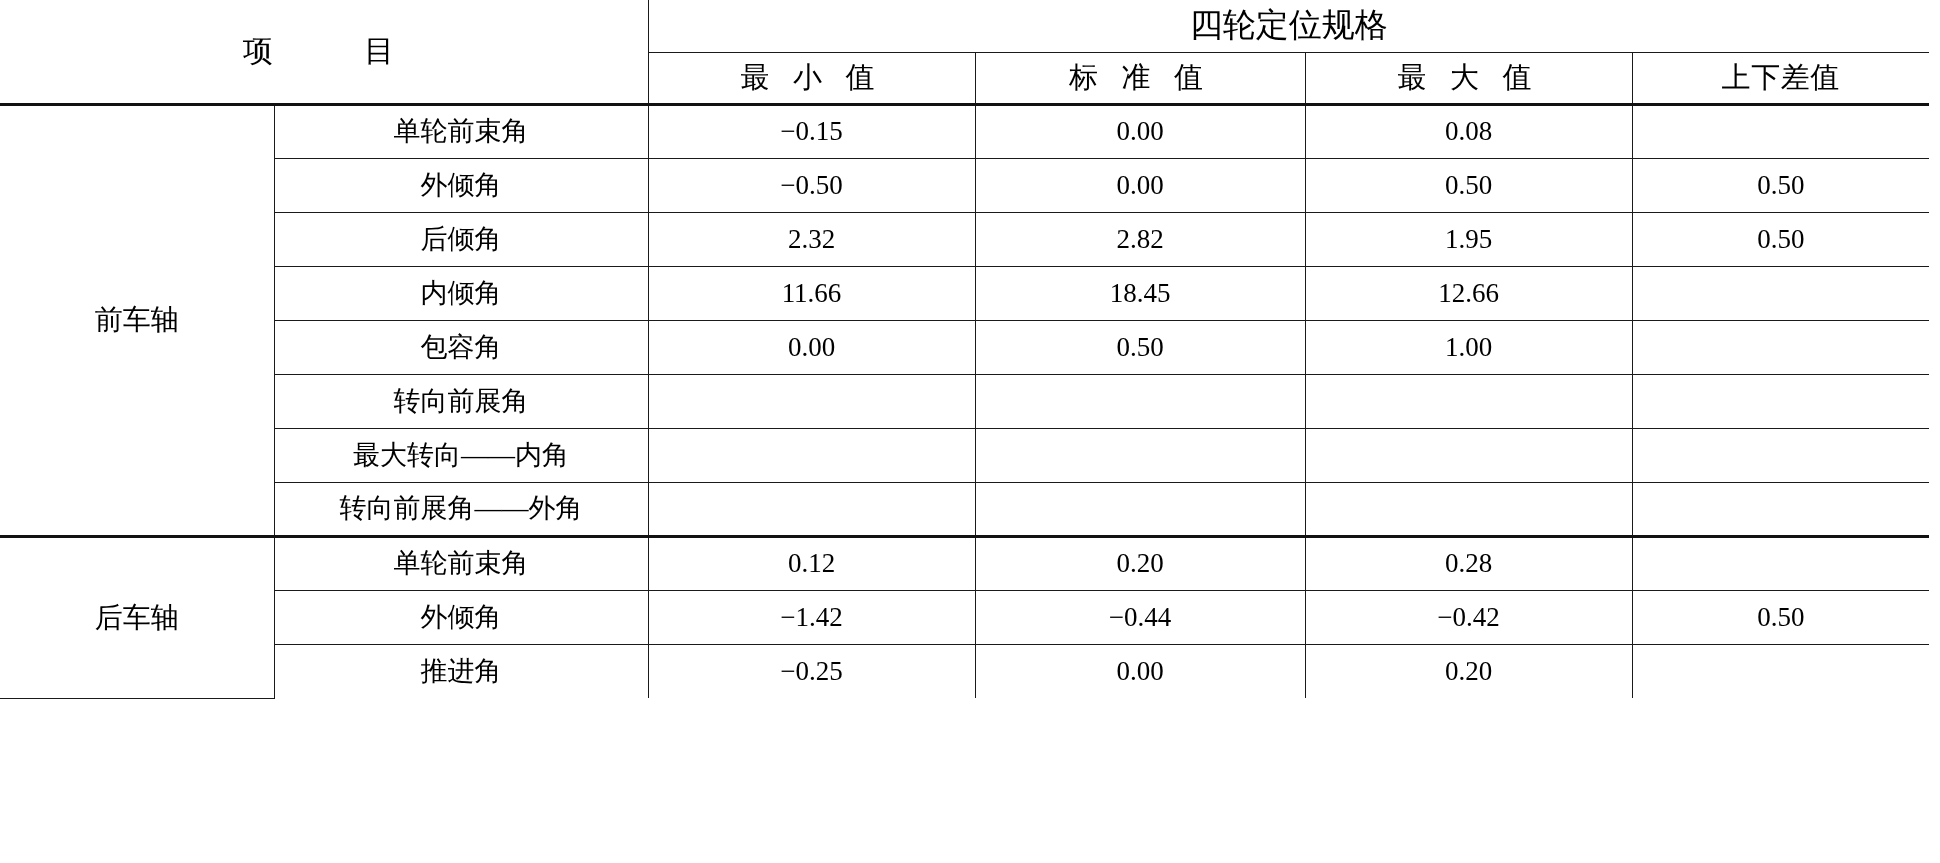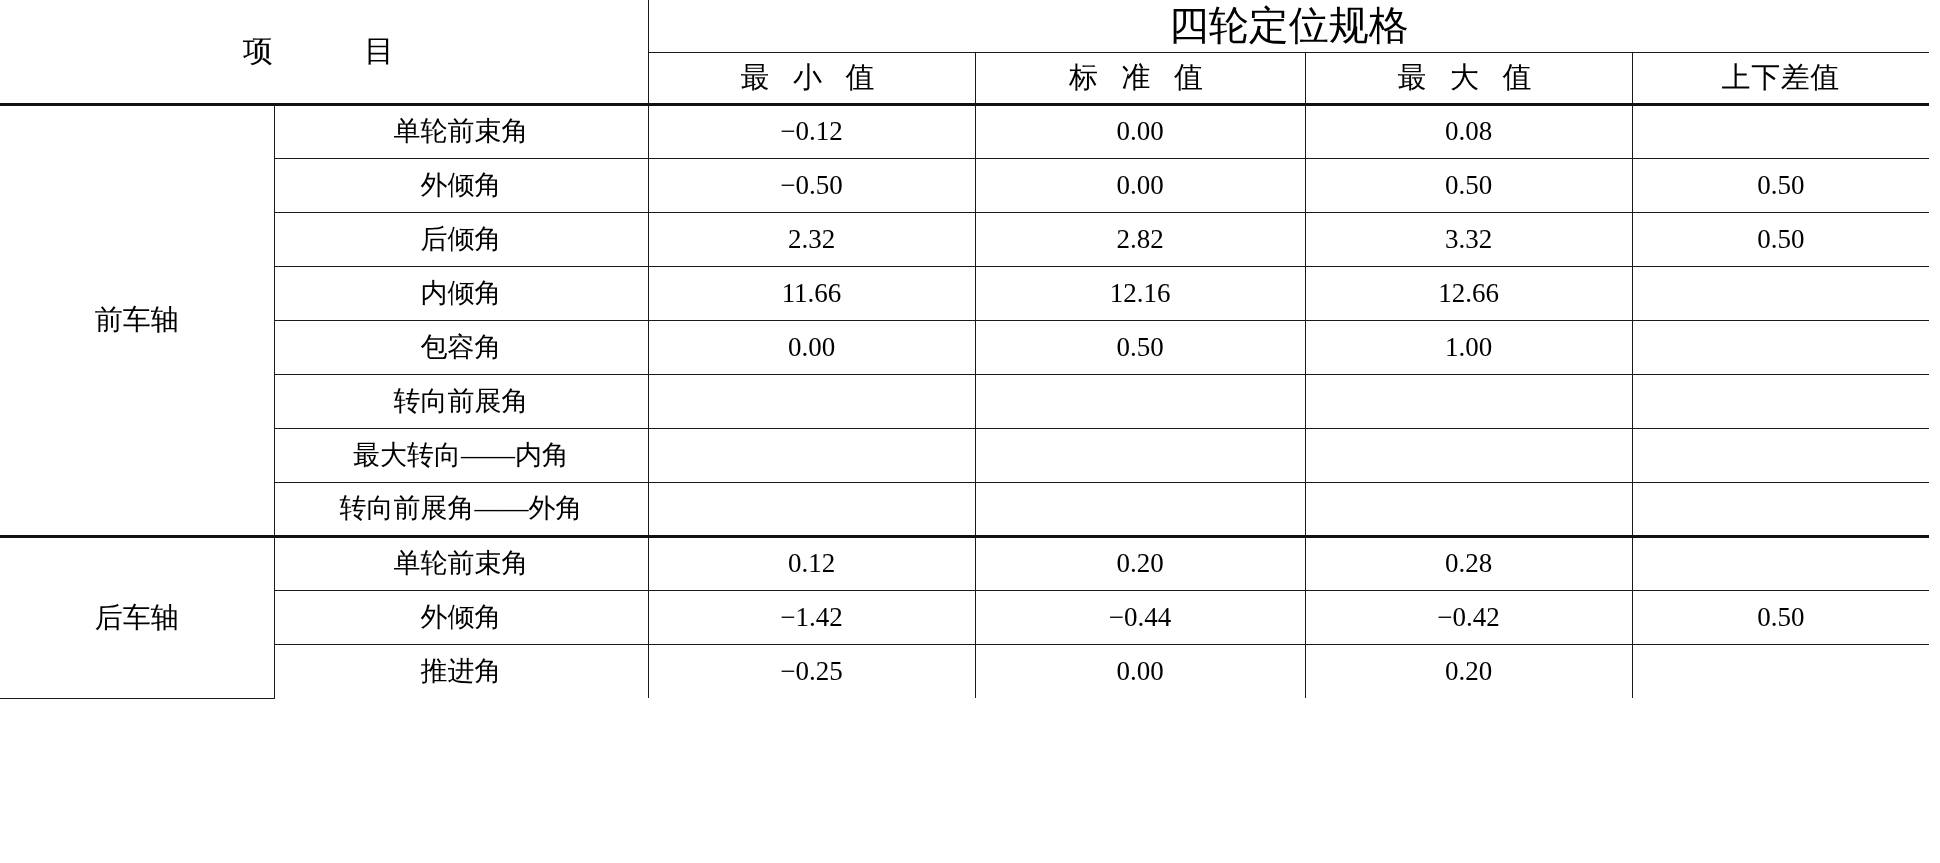--- a/index.html
+++ b/index.html
@@ -40,21 +40,21 @@
   table.align-table td.no-left { border-left: none; }
   table.align-table td.no-right { border-right: none; }
   table.align-table td.no-top { border-top: none; }
   table.align-table td.no-bottom { border-bottom: none; }
 
   .hdr-item {
     font-size: 30px;
     letter-spacing: 0.35em;
   }
   .hdr-spec {
-    font-size: 40px;
+    font-size: 33px;
   }
   .hdr-sub {
     font-size: 29px;
     letter-spacing: 0.28em;
   }
   .hdr-sub.tight {
     letter-spacing: 0.02em;
     text-align: center;
   }
   .axis-label {
@@ -98,43 +98,43 @@
       <tr class="h-row-head2">
         <td class="hdr-sub">最 小 值</td>
         <td class="hdr-sub">标 准 值</td>
         <td class="hdr-sub">最 大 值</td>
         <td class="hdr-sub tight no-right">上下差值</td>
       </tr>
 
       <tr class="h-data">
         <td rowspan="8" class="axis-label no-left thick-top">前车轴</td>
         <td class="row-name thick-top">单轮前束角</td>
-        <td class="value thick-top">−0.12</td>
+        <td class="value thick-top">−0.15</td>
         <td class="value thick-top">0.00</td>
         <td class="value thick-top">0.08</td>
         <td class="value thick-top no-right"></td>
       </tr>
       <tr class="h-data">
         <td class="row-name">外倾角</td>
         <td class="value">−0.50</td>
         <td class="value">0.00</td>
         <td class="value">0.50</td>
         <td class="value no-right">0.50</td>
       </tr>
       <tr class="h-data">
         <td class="row-name">后倾角</td>
         <td class="value">2.32</td>
         <td class="value">2.82</td>
-        <td class="value">3.32</td>
+        <td class="value">1.95</td>
         <td class="value no-right">0.50</td>
       </tr>
       <tr class="h-data">
         <td class="row-name">内倾角</td>
         <td class="value">11.66</td>
-        <td class="value">12.16</td>
+        <td class="value">18.45</td>
         <td class="value">12.66</td>
         <td class="value no-right"></td>
       </tr>
       <tr class="h-data">
         <td class="row-name">包容角</td>
         <td class="value">0.00</td>
         <td class="value">0.50</td>
         <td class="value">1.00</td>
         <td class="value no-right"></td>
       </tr>

